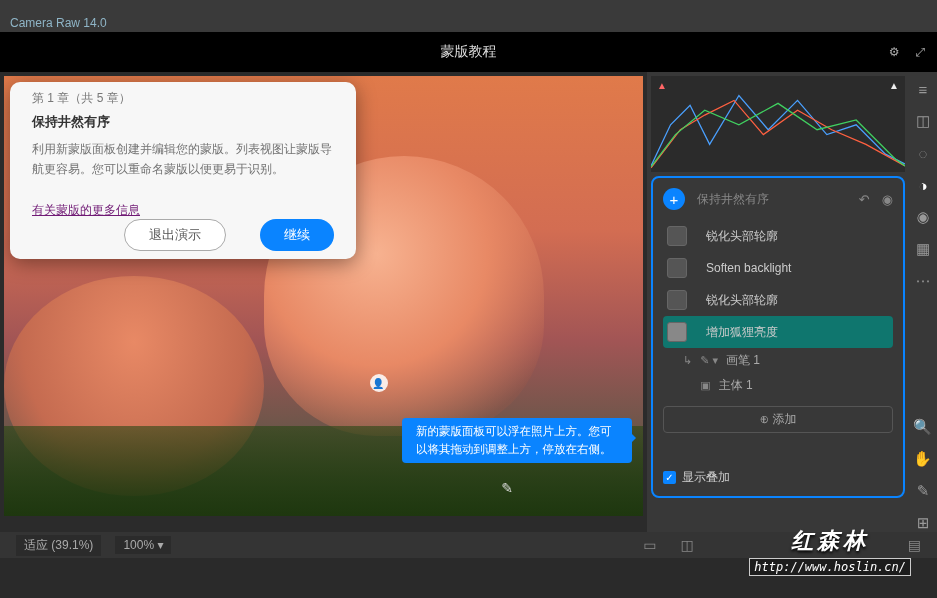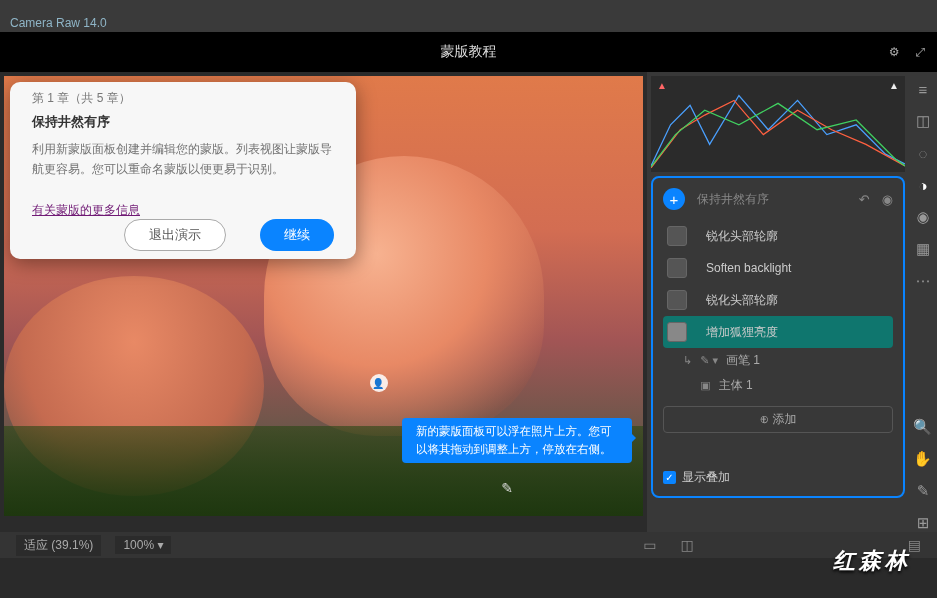--- a/index.html
+++ b/index.html
@@ -198,13 +198,14 @@
   </span>
   <span class="sel"><span>100%</span> ▾</span>
   <span class="spacer"></span>
   <span class="ico">▭</span>
   <span class="ico">◫</span>
   <span class="ico" style="margin-left:200px">▤</span>
 </div>
 
 <div class="wm">
   <div class="big">红森林</div>
+  <div class="url">http://www.hoslin.cn/</div>
 </div>
 
 </body></html>

